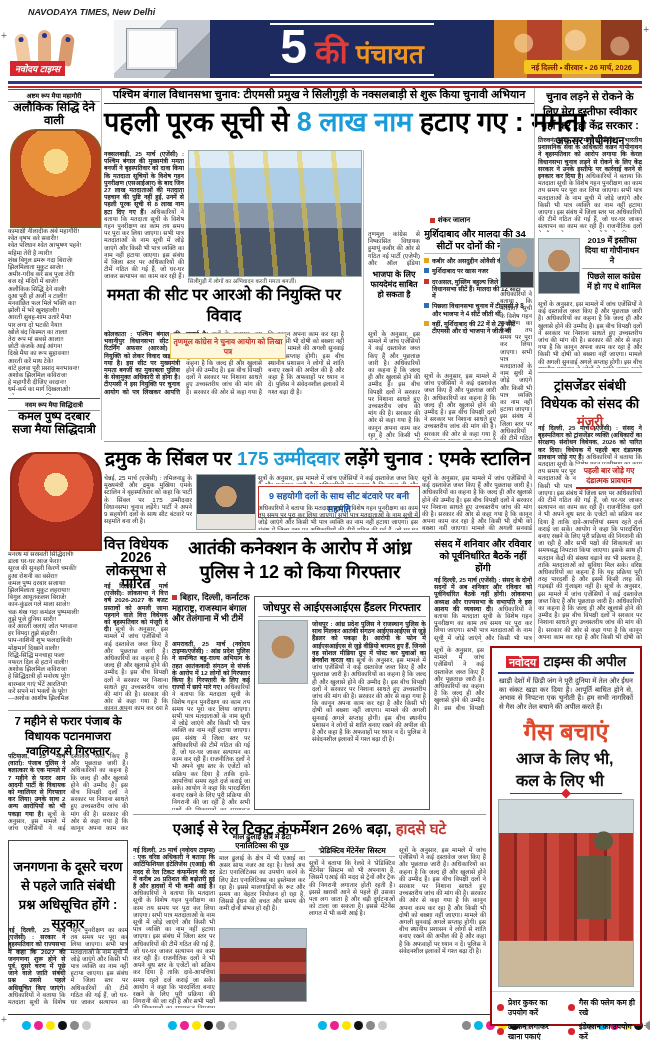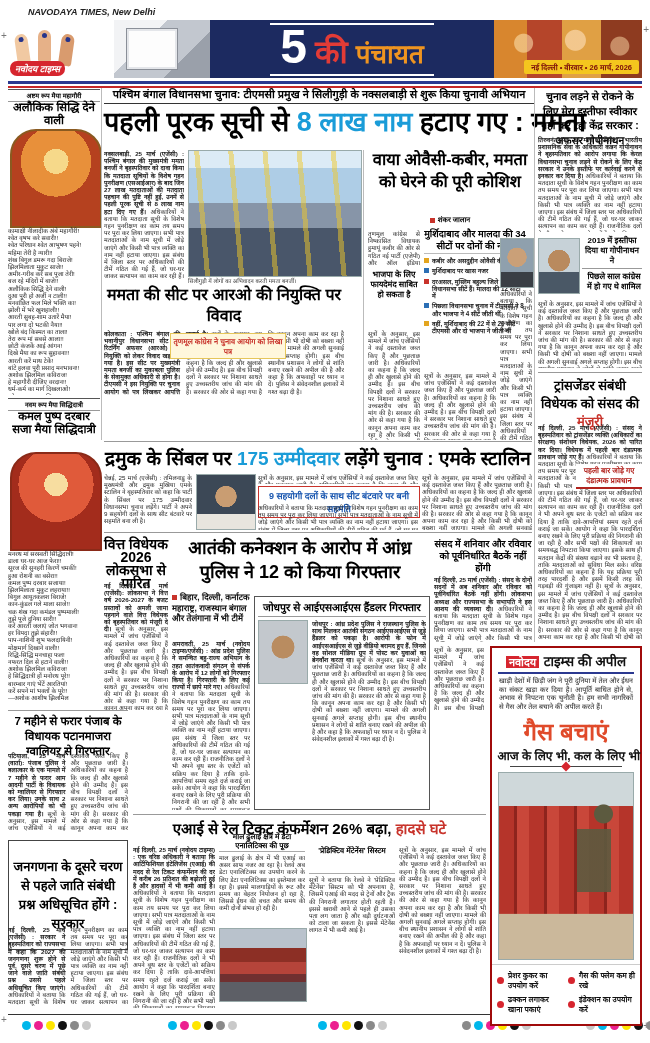--- a/index.html
+++ b/index.html
@@ -15,21 +15,21 @@
   .vline{border-left:1px solid #bbb;width:0;}
   .hline{border-top:1px solid #999;height:0;}
   .redsq{display:inline-block;width:5px;height:5px;background:#c8332b;margin-right:3px;vertical-align:middle;}
   .crop{color:#777;font-size:10px;}
   
   .banner{display:flex;overflow:hidden;}
   .bleft{width:106px;position:relative;background:#fff;}
   .finger{position:absolute;bottom:12px;width:13px;height:32px;border-radius:7px 7px 3px 3px;}
   .finger:after{content:"";position:absolute;top:3px;left:4px;width:5px;height:5px;border-radius:50%;background:#26348b;}
   .logochip{position:absolute;left:2px;bottom:2px;background:#d6252e;color:#fff;font-weight:bold;
-            font-style:italic;font-size:9px;padding:1px 5px;border-radius:7px;}
+            font-style:italic;font-size:9px;padding:1px 5px;}
   .bevm{width:96px;background:linear-gradient(135deg,#f2f3f5 0 35%,#c2c7cf 35% 70%,#9aa0aa 70%);position:relative;}
   .bevm:after{content:"";position:absolute;left:12px;top:8px;width:50px;height:40px;background:#fdfdfd;border:1px solid #8a8f98;
               box-shadow:inset 0 0 0 2px #e4e6ea;}
   .bcenter{flex:1;background:#1c2a60;display:flex;align-items:center;justify-content:center;}
   .btxt{display:flex;align-items:baseline;gap:8px;border-top:2px solid #fff;border-bottom:2px solid #fff;padding:0 10px 2px;}
   .b5{font-size:48px;font-weight:bold;color:#fff;line-height:44px;}
   .bki{font-size:32px;font-weight:bold;color:#e23b36;}
   .bpan{font-size:26px;font-weight:bold;color:#ef9420;text-align:right;}
   .bright{width:148px;position:relative;background:
       linear-gradient(90deg,#d8862e 0 22%,#b5452a 22% 46%,#e0a044 46% 72%,#8e3b20 72%);}
@@ -176,21 +176,20 @@
   <div class="a b" style="left:104px;top:150px;width:80px;height:130px;"><span class="dl">नक्सलबाड़ी, 25 मार्च (एजेंसी) : पश्चिम बंगाल की मुख्यमंत्री ममता बनर्जी ने बृहस्पतिवार को दावा किया कि मतदाता सूचियों के विशेष गहन पुनरीक्षण (एसआईआर) के बाद जिन 27 लाख मतदाताओं की मतदाता पहचान की पुष्टि नहीं हुई, उनमें से पहली पूरक सूची से 8 लाख नाम हटा दिए गए हैं।</span> <span>अधिकारियों ने बताया कि मतदाता सूची के विशेष गहन पुनरीक्षण का काम तय समय पर पूरा कर लिया जाएगा। सभी पात्र मतदाताओं के नाम सूची में जोड़े जाएंगे और किसी भी पात्र व्यक्ति का नाम नहीं हटाया जाएगा। इस संबंध में जिला स्तर पर अधिकारियों की टीमें गठित की गई हैं, जो घर-घर जाकर सत्यापन का काम कर रही हैं। राजनीतिक दलों ने भी अपने बूथ स्तर के एजेंटों को सक्रिय कर दिया है ताकि दावे-आपत्तियां समय रहते दर्ज कराई जा सकें। आयोग ने कहा कि पारदर्शिता बनाए रखने के लिए पूरी प्रक्रिया की निगरानी की जा रही है और सभी पक्षों की शिकायतों का समयबद्ध निपटारा किया जाएगा। इसके साथ ही मतदान केंद्रों की संख्या बढ़ाने का भी प्रस्ताव है, ताकि मतदाताओं को सुविधा मिल सके। वरिष्ठ अधिकारियों का कहना है कि यह प्रक्रिया पूरी तरह पारदर्शी है और इसमें किसी तरह की गड़बड़ी की गुंजाइश नहीं है।</span></div>
   <div class="a ph ph-rally" style="left:188px;top:150px;width:172px;height:125px;"></div>
   <div class="a" style="left:188px;top:277px;width:172px;font-size:5.8px;color:#333;">सिलीगुड़ी में लोगों का अभिवादन करती ममता बनर्जी।</div>
 
   <div class="a hd" style="left:104px;top:284px;width:240px;font-size:16px;line-height:21px;">ममता की सीट पर आरओ की नियुक्ति पर विवाद</div>
   <div class="a b cols3" style="left:104px;top:330px;width:240px;height:112px;"><span class="dl">कोलकाता : पश्चिम बंगाल की भवानीपुर विधानसभा सीट पर रिटर्निंग अफसर (आरओ) की नियुक्ति को लेकर विवाद खड़ा हो गया है। इस सीट पर मुख्यमंत्री ममता बनर्जी का मुकाबला पुलिस के सेवामुक्त अधिकारी से होना है। टीएमसी ने इस नियुक्ति पर चुनाव आयोग को पत्र लिखकर आपत्ति जताई है।</span> <span>सूत्रों के अनुसार, इस मामले में जांच एजेंसियों ने कई दस्तावेज जब्त किए हैं और पूछताछ जारी है। अधिकारियों का कहना है कि जल्द ही और खुलासे होने की उम्मीद है। इस बीच विपक्षी दलों ने सरकार पर निशाना साधते हुए उच्चस्तरीय जांच की मांग की है। सरकार की ओर से कहा गया है कि कानून अपना काम कर रहा है और किसी भी दोषी को बख्शा नहीं जाएगा। मामले की अगली सुनवाई अगले सप्ताह होगी। इस बीच स्थानीय प्रशासन ने लोगों से शांति बनाए रखने की अपील की है और कहा है कि अफवाहों पर ध्यान न दें। पुलिस ने संवेदनशील इलाकों में गश्त बढ़ा दी है।</span></div>
   <div class="a" style="left:170px;top:333px;width:110px;background:#fff7dc;border:1px solid #e6c65a;color:#c8332b;font-weight:bold;font-size:7.5px;text-align:center;padding:2px;z-index:2;">तृणमूल कांग्रेस ने चुनाव आयोग को लिखा पत्र</div>
 
   <div class="a vline" style="left:363px;top:150px;height:290px;"></div>
 
-  <div class="a hd" style="left:368px;top:148px;width:164px;font-size:16.5px;line-height:22px;">वाया ओवैसी-कबीर, ममता को घेरने की पूरी कोशिश</div>
   <div class="a hd" style="left:368px;top:215px;width:164px;font-size:7px;"><span class="redsq"></span><span>शंकर जालान</span></div>
   <div class="a b" style="left:368px;top:230px;width:52px;height:36px;">तृणमूल कांग्रेस से निष्कासित विधायक हुमायूं कबीर की ओर से गठित नई पार्टी (एजेपी) और ऑल इंडिया मजलिस-ए-इत्तेहादुल मुस्लिमीन (एआईएमआईएम) के प्रमुख असदुद्दीन ओवैसी की नजर राज्य की मुस्लिम बहुल सीटों के नतीजों पर है।</div>
   <div class="a hd" style="left:368px;top:270px;width:52px;font-size:8px;line-height:10px;">भाजपा के लिए फायदेमंद साबित हो सकता है</div>
   <div class="a b" style="left:368px;top:330px;width:52px;height:110px;">सूत्रों के अनुसार, इस मामले में जांच एजेंसियों ने कई दस्तावेज जब्त किए हैं और पूछताछ जारी है। अधिकारियों का कहना है कि जल्द ही और खुलासे होने की उम्मीद है। इस बीच विपक्षी दलों ने सरकार पर निशाना साधते हुए उच्चस्तरीय जांच की मांग की है। सरकार की ओर से कहा गया है कि कानून अपना काम कर रहा है और किसी भी दोषी को बख्शा नहीं जाएगा। मामले की अगली सुनवाई अगले सप्ताह होगी। इस बीच स्थानीय प्रशासन ने लोगों से शांति बनाए रखने की अपील की है और कहा है कि अफवाहों पर ध्यान न दें। पुलिस ने संवेदनशील इलाकों में गश्त बढ़ा दी है।</div>
   <div class="a" style="left:424px;top:228px;width:102px;">
     <div class="hd" style="font-size:9.5px;line-height:11.5px;border-bottom:1px solid #bbb;padding-bottom:2px;margin-bottom:3px;">मुर्शिदाबाद और मालदा की 34 सीटों पर दोनों की नजर</div>
     <ul class="nazar" style="margin:0;padding:0;">
       <li>कबीर और असदुद्दीन ओवैसी की जोड़ी</li>
       <li>मुर्शिदाबाद पर खास नजर</li>
       <li>दरअसल, मुस्लिम बहुल्य जिले में 34 विधानसभा सीटें हैं। मालदा की 12 सीटों में</li>
@@ -237,21 +236,21 @@
 
   <div class="a hline" style="left:133px;top:814px;width:353px;"></div>
   <div class="a hd" style="left:133px;top:818px;width:353px;font-size:15px;white-space:nowrap;"><span>एआई से रेल टिकट कंफर्मेशन 26% बढ़ा, </span><span class="red">हादसे घटे</span></div>
   <div class="a b" style="left:133px;top:846px;width:82px;height:162px;"><span class="dl">नई दिल्ली, 25 मार्च (नवोदय टाइम्स) : एक वरिष्ठ अधिकारी ने बताया कि आर्टिफिशियल इंटेलिजेंस (एआई) की मदद से रेल टिकट कंफर्मेशन की दर में करीब 26 प्रतिशत की बढ़ोतरी हुई है और हादसों में भी कमी आई है।</span> <span>अधिकारियों ने बताया कि मतदाता सूची के विशेष गहन पुनरीक्षण का काम तय समय पर पूरा कर लिया जाएगा। सभी पात्र मतदाताओं के नाम सूची में जोड़े जाएंगे और किसी भी पात्र व्यक्ति का नाम नहीं हटाया जाएगा। इस संबंध में जिला स्तर पर अधिकारियों की टीमें गठित की गई हैं, जो घर-घर जाकर सत्यापन का काम कर रही हैं। राजनीतिक दलों ने भी अपने बूथ स्तर के एजेंटों को सक्रिय कर दिया है ताकि दावे-आपत्तियां समय रहते दर्ज कराई जा सकें। आयोग ने कहा कि पारदर्शिता बनाए रखने के लिए पूरी प्रक्रिया की निगरानी की जा रही है और सभी पक्षों की शिकायतों का समयबद्ध निपटारा किया जाएगा। इसके साथ ही मतदान केंद्रों की संख्या बढ़ाने का भी प्रस्ताव है, ताकि मतदाताओं को सुविधा मिल सके। वरिष्ठ अधिकारियों का कहना है कि यह प्रक्रिया पूरी तरह पारदर्शी है और इसमें किसी तरह की गड़बड़ी की गुंजाइश नहीं है।</span></div>
   <div class="a" style="left:219px;top:832px;width:86px;">
     <div class="hd" style="font-size:7.5px;line-height:9px;border-bottom:1px solid #aaa;padding-bottom:1px;margin-bottom:2px;">माल ढुलाई क्षेत्र में डेटा एनालिटिक्स की पूछ</div>
     <div class="b" style="height:68px;">माल ढुलाई के क्षेत्र में भी एआई का असर साफ नजर आ रहा है। रेलवे अब डेटा एनालिटिक्स का उपयोग करने के लिए डेटा एनालिटिक्स का इस्तेमाल कर रहा है। इससे मालगाड़ियों के रूट और समय का बेहतर नियोजन हो रहा है, जिससे ईंधन की बचत और समय की कमी दोनों संभव हो रही है।</div>
   </div>
   <div class="a ph ph-train" style="left:219px;top:928px;width:86px;height:72px;"></div>
   <div class="a" style="left:309px;top:846px;width:86px;">
-    <div class="hd" style="font-size:7.5px;line-height:9px;border-bottom:1px solid #aaa;padding-bottom:18px;margin-bottom:2px;">'प्रेडिक्टिव मेंटेनेंस' सिस्टम</div>
+    <div class="hd" style="font-size:7.5px;line-height:9px;border-bottom:1px solid #aaa;padding-bottom:1px;margin-bottom:2px;">'प्रेडिक्टिव मेंटेनेंस' सिस्टम</div>
     <div class="b" style="height:148px;">सूत्रों ने बताया कि रेलवे ने 'प्रेडिक्टिव मेंटेनेंस' सिस्टम को भी अपनाया है, जिसमें एआई की मदद से ट्रेनों और ट्रैक की निगरानी लगातार होती रहती है। इससे खराबी आने से पहले ही उसका पता लग जाता है और बड़ी दुर्घटनाओं को टाला जा सकता है। इससे मेंटेनेंस लागत में भी कमी आई है।</div>
   </div>
   <div class="a b" style="left:399px;top:846px;width:87px;height:162px;">सूत्रों के अनुसार, इस मामले में जांच एजेंसियों ने कई दस्तावेज जब्त किए हैं और पूछताछ जारी है। अधिकारियों का कहना है कि जल्द ही और खुलासे होने की उम्मीद है। इस बीच विपक्षी दलों ने सरकार पर निशाना साधते हुए उच्चस्तरीय जांच की मांग की है। सरकार की ओर से कहा गया है कि कानून अपना काम कर रहा है और किसी भी दोषी को बख्शा नहीं जाएगा। मामले की अगली सुनवाई अगले सप्ताह होगी। इस बीच स्थानीय प्रशासन ने लोगों से शांति बनाए रखने की अपील की है और कहा है कि अफवाहों पर ध्यान न दें। पुलिस ने संवेदनशील इलाकों में गश्त बढ़ा दी है।</div>
 
   <div class="a vline" style="left:534px;top:88px;height:554px;"></div>
 
   <div class="a hd" style="left:538px;top:89px;width:104px;font-size:10.5px;line-height:14.5px;">चुनाव लड़ने से रोकने के लिए मेरा इस्तीफा स्वीकार नहीं कर रही केंद्र सरकार : अफसर गोपीनाथन</div>
   <div class="a b" style="left:538px;top:136px;width:104px;height:96px;"><span class="dl">तिरुवनंतपुरम, 25 मार्च (एजेंसी) : भारतीय प्रशासनिक सेवा के अधिकारी कन्नन गोपीनाथन ने बृहस्पतिवार को आरोप लगाया कि केरल विधानसभा चुनाव लड़ने से रोकने के लिए केंद्र सरकार ने उनके इस्तीफे पर कार्रवाई करने से इनकार कर दिया है।</span> <span>अधिकारियों ने बताया कि मतदाता सूची के विशेष गहन पुनरीक्षण का काम तय समय पर पूरा कर लिया जाएगा। सभी पात्र मतदाताओं के नाम सूची में जोड़े जाएंगे और किसी भी पात्र व्यक्ति का नाम नहीं हटाया जाएगा। इस संबंध में जिला स्तर पर अधिकारियों की टीमें गठित की गई हैं, जो घर-घर जाकर सत्यापन का काम कर रही हैं। राजनीतिक दलों ने भी अपने बूथ स्तर के एजेंटों को सक्रिय कर दिया है ताकि दावे-आपत्तियां समय रहते दर्ज कराई जा सकें। आयोग ने कहा कि पारदर्शिता बनाए रखने के लिए पूरी प्रक्रिया की निगरानी की जा रही है और सभी पक्षों की शिकायतों का समयबद्ध निपटारा किया जाएगा। इसके साथ ही मतदान केंद्रों की संख्या बढ़ाने का भी प्रस्ताव है, ताकि मतदाताओं को सुविधा मिल सके। वरिष्ठ अधिकारियों का कहना है कि यह प्रक्रिया पूरी तरह पारदर्शी है और इसमें किसी तरह की गड़बड़ी की गुंजाइश नहीं है।</span></div>
   <div class="a ph ph-gopi" style="left:538px;top:238px;width:40px;height:54px;"></div>
   <div class="a hd" style="left:582px;top:236px;width:60px;font-size:8px;line-height:10px;">2019 में इस्तीफा दिया था गोपीनाथन ने</div>
@@ -264,21 +263,21 @@
   <div class="a b" style="left:538px;top:424px;width:104px;height:216px;"><span class="dl">नई दिल्ली, 25 मार्च (एजेंसी) : संसद ने बृहस्पतिवार को ट्रांसजेंडर व्यक्ति (अधिकारों का संरक्षण) संशोधन विधेयक, 2026 को पारित कर दिया। विधेयक में पहली बार दंडात्मक प्रावधान जोड़े गए हैं।</span> <span>अधिकारियों ने बताया कि मतदाता सूची के विशेष गहन पुनरीक्षण का काम तय समय पर पूरा कर लिया जाएगा। सभी पात्र मतदाताओं के नाम सूची में जोड़े जाएंगे और किसी भी पात्र व्यक्ति का नाम नहीं हटाया जाएगा। इस संबंध में जिला स्तर पर अधिकारियों की टीमें गठित की गई हैं, जो घर-घर जाकर सत्यापन का काम कर रही हैं। राजनीतिक दलों ने भी अपने बूथ स्तर के एजेंटों को सक्रिय कर दिया है ताकि दावे-आपत्तियां समय रहते दर्ज कराई जा सकें। आयोग ने कहा कि पारदर्शिता बनाए रखने के लिए पूरी प्रक्रिया की निगरानी की जा रही है और सभी पक्षों की शिकायतों का समयबद्ध निपटारा किया जाएगा। इसके साथ ही मतदान केंद्रों की संख्या बढ़ाने का भी प्रस्ताव है, ताकि मतदाताओं को सुविधा मिल सके। वरिष्ठ अधिकारियों का कहना है कि यह प्रक्रिया पूरी तरह पारदर्शी है और इसमें किसी तरह की गड़बड़ी की गुंजाइश नहीं है।</span> <span>सूत्रों के अनुसार, इस मामले में जांच एजेंसियों ने कई दस्तावेज जब्त किए हैं और पूछताछ जारी है। अधिकारियों का कहना है कि जल्द ही और खुलासे होने की उम्मीद है। इस बीच विपक्षी दलों ने सरकार पर निशाना साधते हुए उच्चस्तरीय जांच की मांग की है। सरकार की ओर से कहा गया है कि कानून अपना काम कर रहा है और किसी भी दोषी को बख्शा नहीं जाएगा। मामले की अगली सुनवाई अगले सप्ताह होगी। इस बीच स्थानीय प्रशासन ने लोगों से शांति बनाए रखने की अपील की है और कहा है कि अफवाहों पर ध्यान न दें। पुलिस ने संवेदनशील इलाकों में गश्त बढ़ा दी है।</span></div>
   <div class="a hd" style="left:576px;top:464px;width:66px;font-size:7.5px;line-height:9.5px;color:#b2221d;background:#fff;border-bottom:2px solid #b2221d;padding:2px 0;z-index:2;">पहली बार जोड़े गए दंडात्मक प्रावधान</div>
 
   <div class="a appeal" style="left:490px;top:646px;width:152px;height:380px;box-sizing:border-box;z-index:3;">
     <div style="text-align:center;padding:4px 4px 2px;border-bottom:2px solid #2b3990;margin:0 6px;">
       <span style="background:#d6252e;color:#fff;font-weight:bold;font-size:11px;padding:0 3px;">नवोदय</span>
       <span style="font-weight:bold;font-size:13.5px;">टाइम्स की अपील</span>
     </div>
     <div style="font-size:7px;line-height:8.6px;text-align:justify;padding:3px 7px;color:#222;">खाड़ी देशों में छिड़ी जंग ने पूरी दुनिया में तेल और ईंधन का संकट खड़ा कर दिया है। आपूर्ति बाधित होने से, अभाव से निपटना एक चुनौती है। हम सभी नागरिकों से गैस और तेल बचाने की अपील करते हैं।</div>
     <div style="text-align:center;font-size:24px;font-weight:bold;color:#e04a2a;">गैस बचाएं</div>
-    <div style="text-align:right;font-size:12px;font-weight:bold;color:#111;">आज के लिए भी, कल के लिए भी</div>
+    <div style="text-align:left;font-size:16px;font-weight:bold;color:#111;padding-left:24px;">आज के लिए भी, कल के लिए भी</div>
     <div style="margin:2px 18px;border-top:1px solid #444;position:relative;">
       <span style="position:absolute;left:50%;top:-4px;width:7px;height:7px;background:#d6252e;transform:translateX(-50%) rotate(45deg);"></span>
     </div>
     <div class="ph ph-gas" style="margin:5px 6px 0;height:186px;"></div>
     <div style="display:grid;grid-template-columns:1fr 1fr;gap:4px 4px;padding:5px 5px;border-top:1px solid #ccc;margin-top:4px;">
       <div class="tipitem">
           <span class="tipdot"></span>
           <span>प्रेशर कुकर का उपयोग करें</span>
         </div>
       <div class="tipitem">

